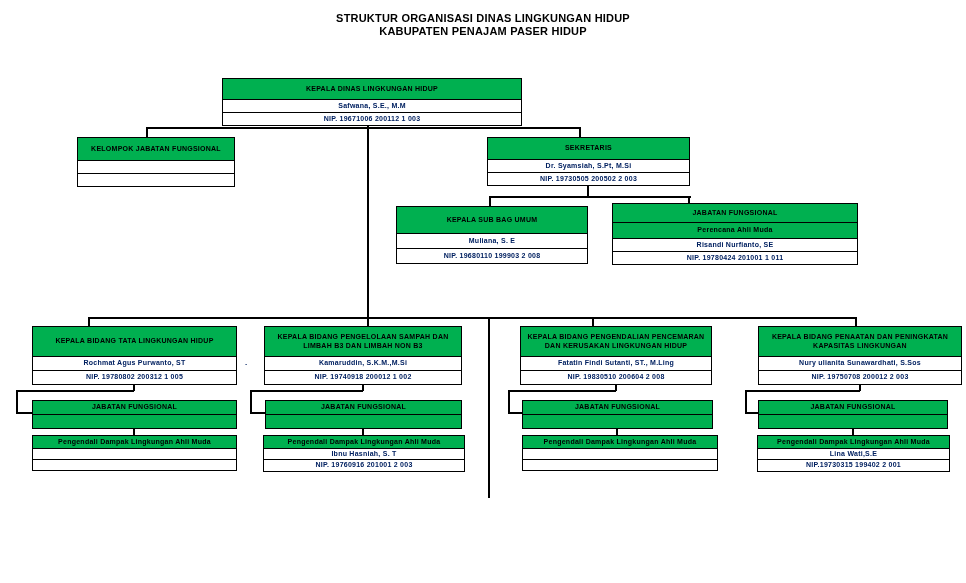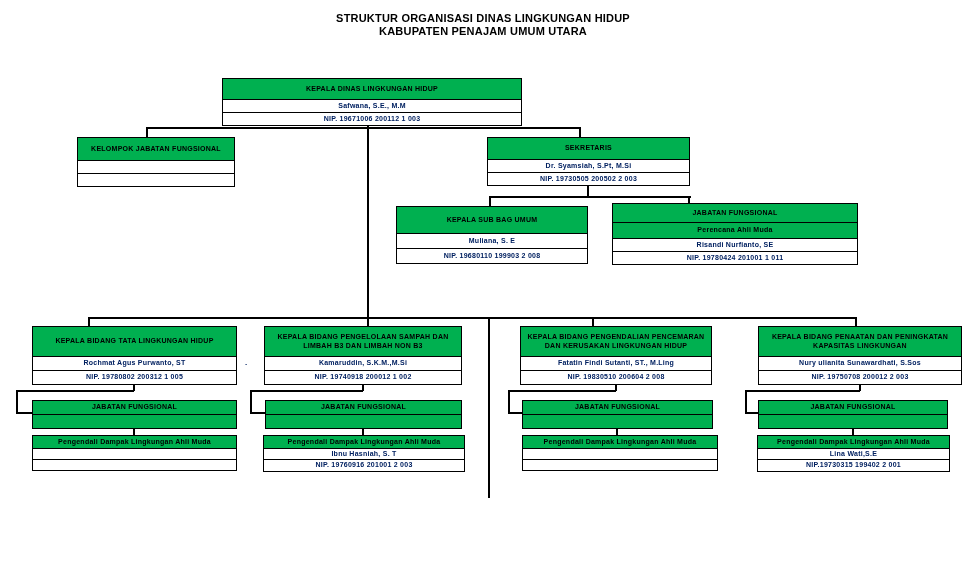--- a/index.html
+++ b/index.html
@@ -17,21 +17,21 @@
   .navy{color:#002060;}
   .dot{position:absolute;font-size:8px;color:#002060;}
 </style>
 </head>
 <body>
 
 <div class="canvas">
 
   <div class="title">
     <div>STRUKTUR ORGANISASI DINAS LINGKUNGAN HIDUP</div>
-    <div>KABUPATEN PENAJAM UMUM UTARA</div>
+    <div>KABUPATEN PENAJAM PASER HIDUP</div>
   </div>
 
   <div class="ln" style="left:367px;top:124px;width:1.5px;height:203px"></div>
   <div class="ln" style="left:146px;top:127px;width:435px;height:1.5px"></div>
   <div class="ln" style="left:146px;top:127px;width:1.5px;height:11px"></div>
   <div class="ln" style="left:579px;top:127px;width:1.5px;height:11px"></div>
   <div class="ln" style="left:587px;top:183px;width:1.5px;height:14px"></div>
   <div class="ln" style="left:489px;top:196px;width:202px;height:1.5px"></div>
   <div class="ln" style="left:489px;top:196px;width:1.5px;height:11px"></div>
   <div class="ln" style="left:688px;top:196px;width:1.5px;height:8px"></div>

